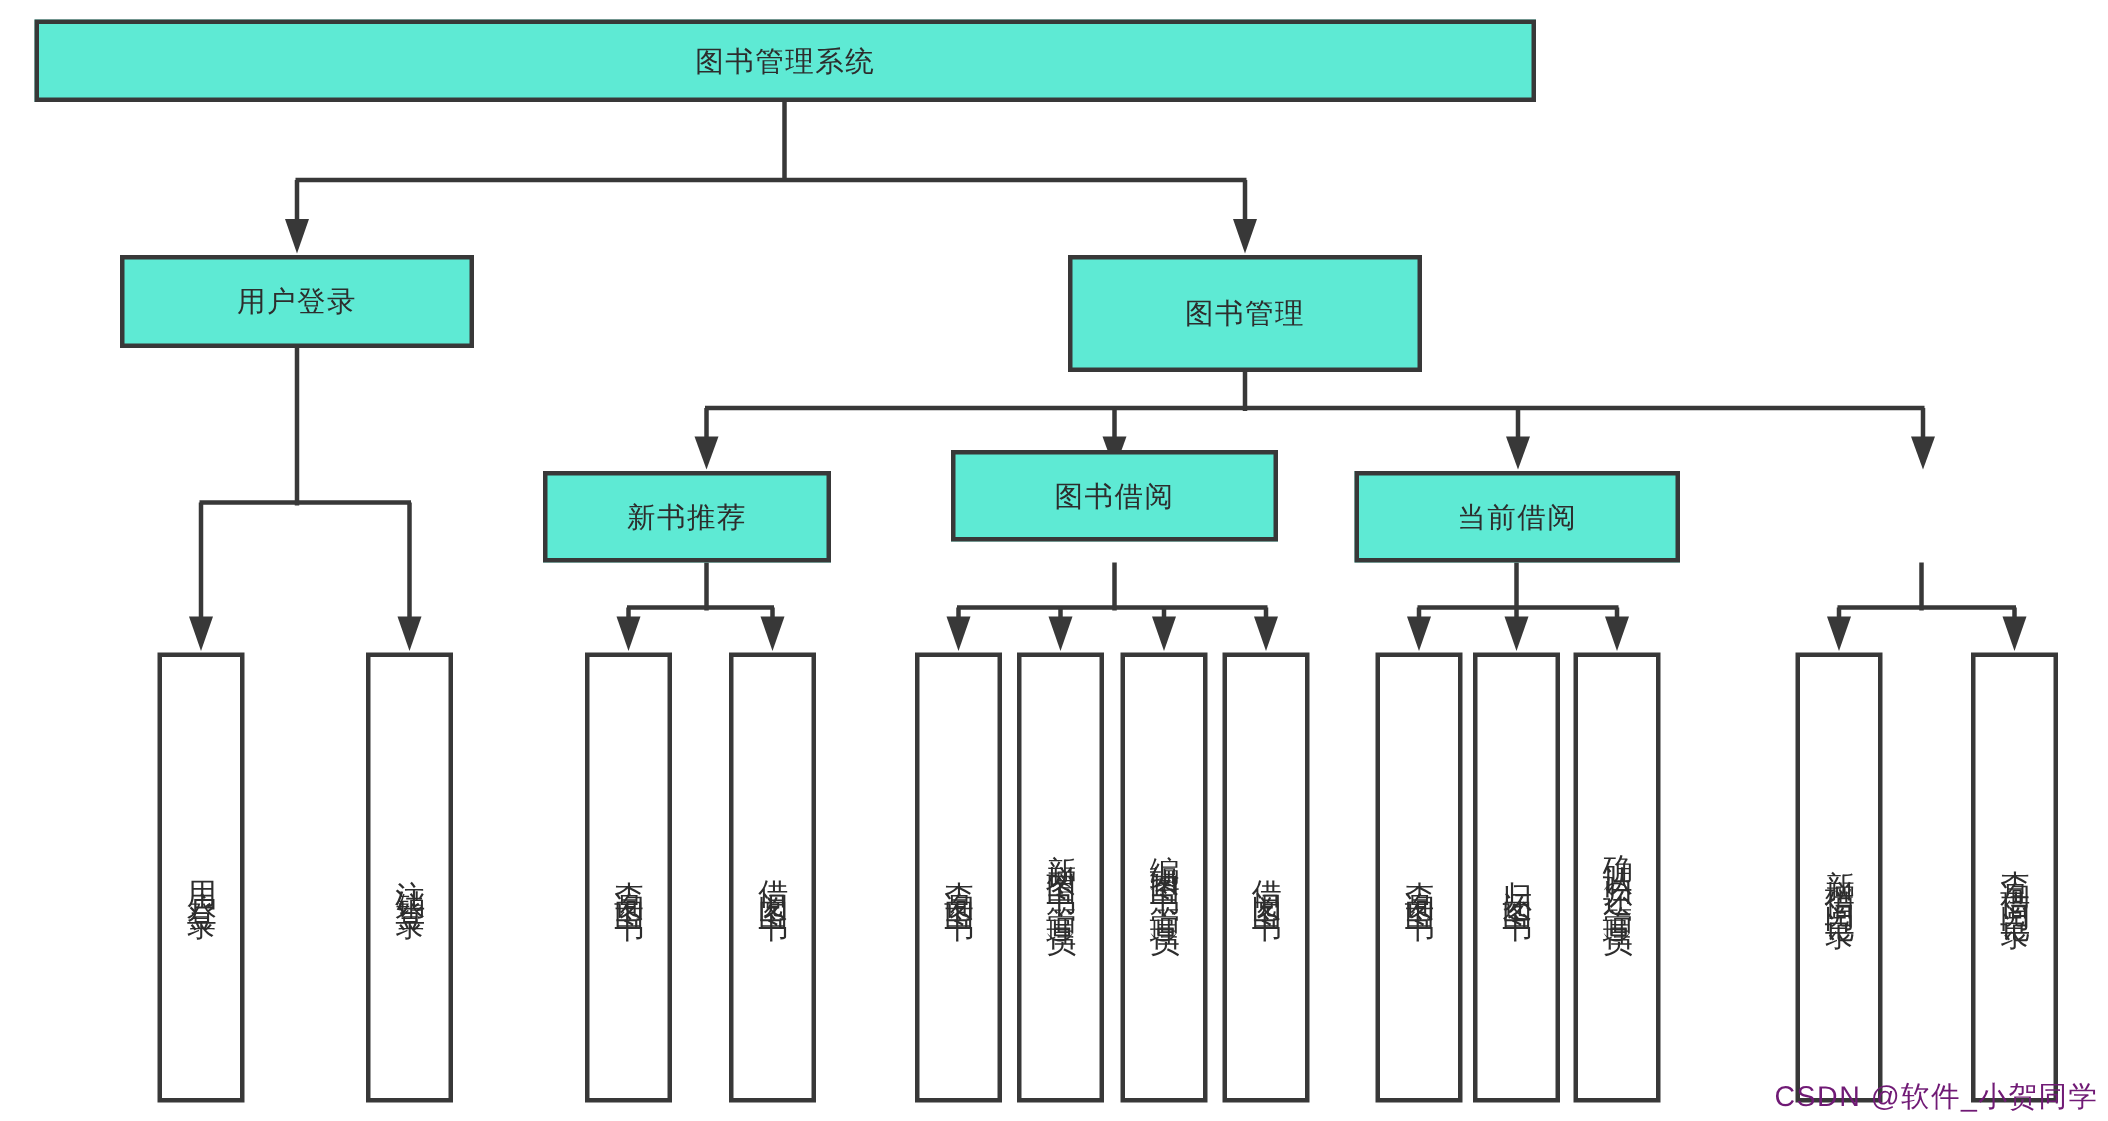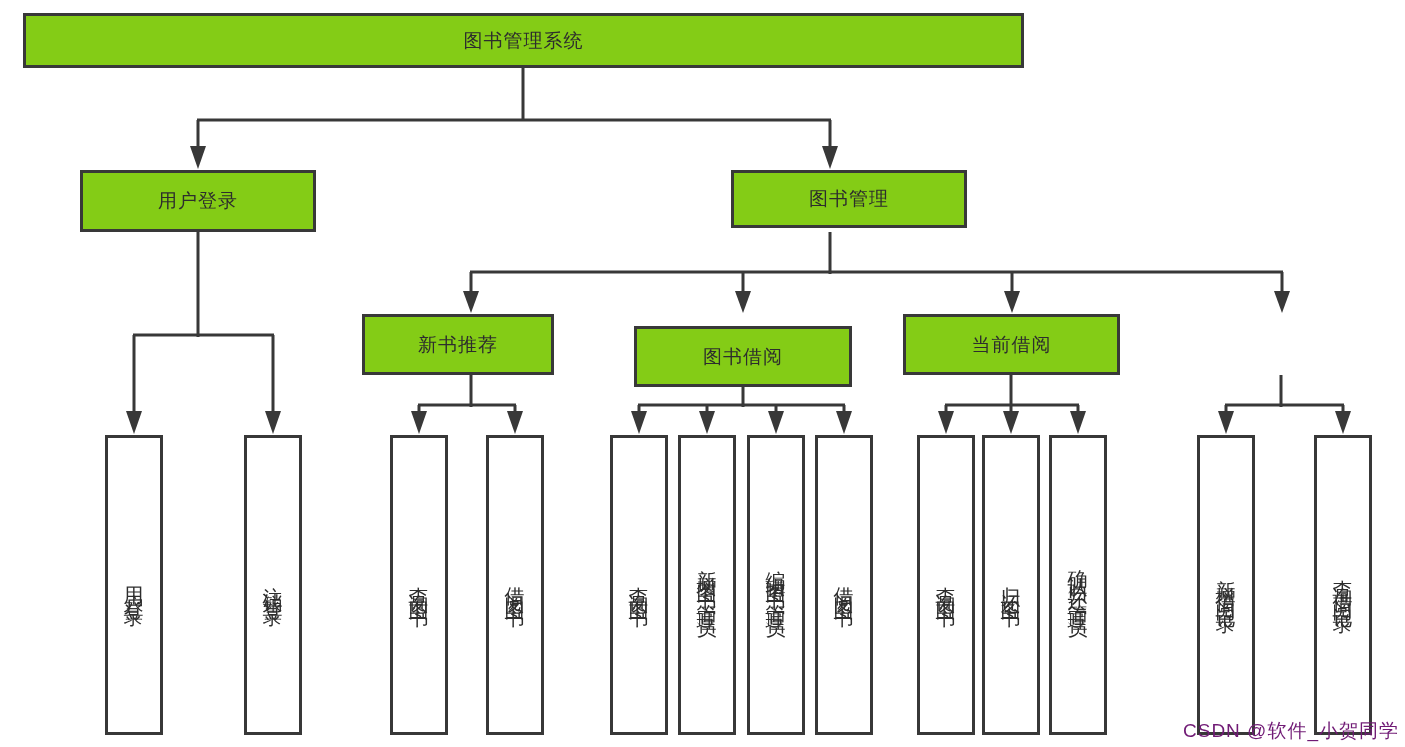--- a/index.html
+++ b/index.html
@@ -18,21 +18,21 @@
   .connectors {
     position: absolute;
     left: 0;
     top: 0;
     z-index: 1;
   }
   .node {
     position: absolute;
     box-sizing: border-box;
     border: 3px solid #383838;
-    background: #84cc16;
+    background: #5eead4;
     display: flex;
     align-items: center;
     justify-content: center;
     color: #2d2d2d;
     font-size: 19px;
     letter-spacing: 1px;
     z-index: 2;
   }
   .leaf {
     position: absolute;
@@ -108,24 +108,24 @@
       <polygon points="1003,411 1019,411 1011,434"></polygon>
       <polygon points="1070,411 1086,411 1078,434"></polygon>
       <polygon points="1218,411 1234,411 1226,434"></polygon>
       <polygon points="1335,411 1351,411 1343,434"></polygon>
     </g>
   </svg>
 
   <div class="node" style="left:23px; top:13px; width:1001px; height:55px;">图书管理系统</div>
 
   <div class="node" style="left:80px; top:170px; width:236px; height:62px;">用户登录</div>
-  <div class="node" style="left:712px; top:170px; width:236px; height:58px;margin-left:19px;">图书管理</div>
+  <div class="node" style="left:712px; top:170px; width:236px; height:78px;">图书管理</div>
 
   <div class="node" style="left:362px; top:314px; width:192px; height:61px;">新书推荐</div>
-  <div class="node" style="left:634px; top:326px; width:218px; height:61px;">图书借阅</div>
+  <div class="node" style="left:634px; top:300px; width:218px; height:61px;">图书借阅</div>
   <div class="node" style="left:903px; top:314px; width:217px; height:61px;">当前借阅</div>
 
   <div class="leaf" style="left:105px;">
     <span class="vtext">用户登录</span>
   </div>
   <div class="leaf" style="left:244px;">
     <span class="vtext">注销登录</span>
   </div>
 
   <div class="leaf" style="left:390px;">

